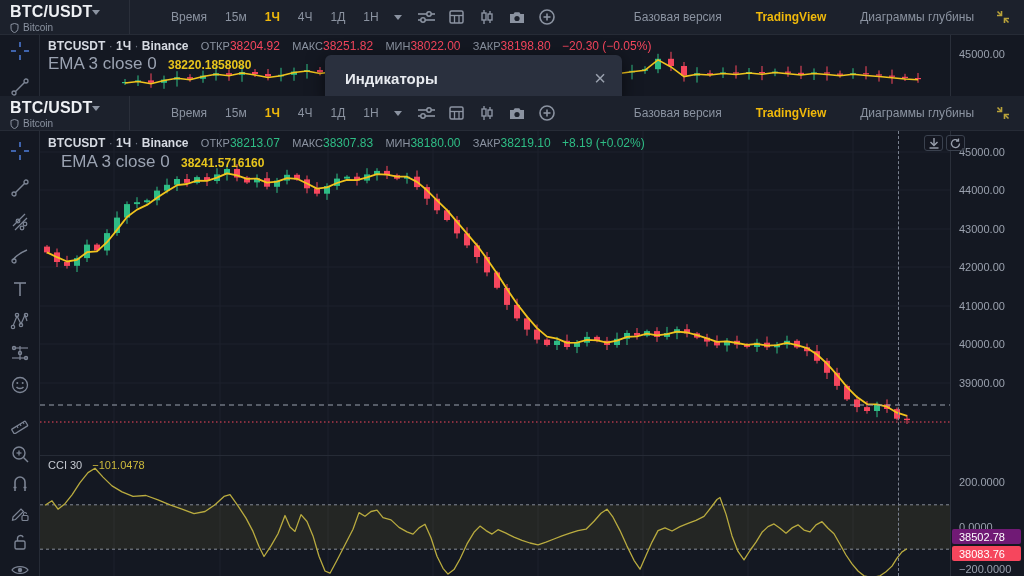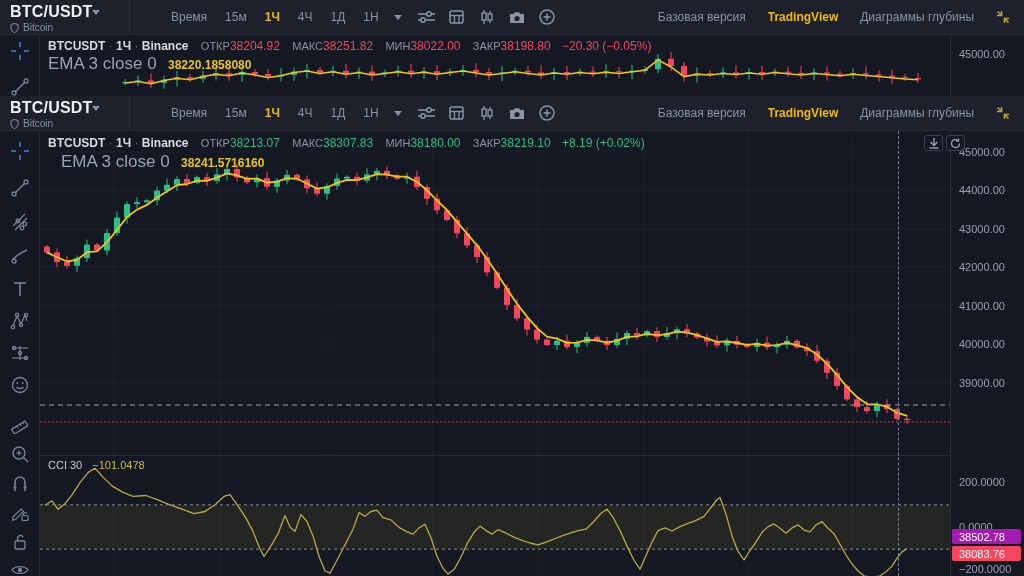--- a/index.html
+++ b/index.html
@@ -15,21 +15,21 @@
   .sym{font-size:16px;font-weight:bold;color:#eef0f4;letter-spacing:.2px;}
   .caret{width:0;height:0;border-left:4px solid transparent;border-right:4px solid transparent;
          border-top:5px solid #8b93a1;display:inline-block;}
   .sub-row{display:flex;align-items:center;gap:4px;margin-top:1px;color:#8b93a1;font-size:10px;}
   .tb{display:flex;align-items:center;gap:0;padding-left:32px;}
   .tb-item{font-size:12px;color:#8b93a1;padding:0 9px;cursor:default;}
   .tb-item.active{color:#f0b90b;font-weight:bold;}
   .tb-caret{margin:0 10px 0 6px;}
   .tb-ico{width:30px;display:flex;justify-content:center;align-items:center;color:#8b93a1;}
   .hdr-right{margin-left:auto;display:flex;align-items:center;gap:22px;padding-right:14px;}
-  .hdr-link{font-size:12px;color:#8b93a1;}
+  .hdr-link{font-size:12px;color:#8b93a1;margin-left:12px;}
   .hdr-link.brand{color:#f0b90b;font-weight:bold;}
   
   #section-top{position:absolute;left:0;top:0;width:1024px;height:96px;overflow:hidden;background:#141822;}
   #strip{position:absolute;left:0;top:35px;right:0;height:61px;}
   #strip-sidebar{position:absolute;left:0;top:0;width:40px;height:61px;border-right:1px solid #262b36;}
   #stripSvg{position:absolute;left:40px;top:0;width:910px;height:61px;}
   #strip-axis{position:absolute;right:0;top:0;width:74px;height:61px;border-left:1px solid #2a2f3a;}
   .ax-label{position:absolute;left:8px;font-size:11px;color:#9aa1ae;white-space:nowrap;}
   .legend{position:absolute;left:48px;font-size:12px;white-space:nowrap;z-index:3;}
   .lg-title{color:#d6dae2;font-weight:bold;}
@@ -50,21 +50,21 @@
   #main-body{position:absolute;left:0;top:35px;right:0;bottom:0;}
   #sidebar{position:absolute;left:0;top:0;width:40px;bottom:0;border-right:1px solid #262b36;}
   .side-ico{position:absolute;left:10px;width:20px;height:20px;color:#7c8494;}
   #chart-wrap{position:absolute;left:40px;top:0;right:0;bottom:0;}
   #mainSvg{position:absolute;left:0;top:0;width:910px;height:324px;}
   #cciSvg{position:absolute;left:0;top:324px;width:910px;height:121px;}
   #cci-div{position:absolute;left:0;top:324px;width:910px;height:0;border-top:1px solid #262b36;z-index:2;}
   #axis-col{position:absolute;right:0;top:0;width:74px;bottom:0;border-left:1px solid #2a2f3a;}
   .badge{position:absolute;left:1px;right:3px;height:15px;font-size:11px;display:flex;
          align-items:center;padding-left:7px;border-radius:2px;color:#fff;z-index:3;}
-  #badge-cross{top:398px;background:#a21caf;}
+  #badge-cross{top:398px;background:#701a75;}
   #badge-last{top:415px;background:#f6465d;}
   #vline{position:absolute;left:858px;top:0;bottom:0;width:0;border-left:1px dashed #7b8290;z-index:2;}
   .chart-btn{position:absolute;top:4px;width:19px;height:16px;border:1px solid #3a414e;border-radius:3px;
              color:#9aa1ae;display:flex;align-items:center;justify-content:center;z-index:3;background:rgba(20,24,34,.6);}
   #btn-download{left:884px;} #btn-reset{left:906px;}
   #cci-legend{position:absolute;left:8px;top:328px;font-size:11px;z-index:2;white-space:nowrap;}
   #cci-legend .lab{color:#c6cad2;}
   #cci-legend .val{color:#cdbb3c;margin-left:7px;}
   .icon-svg{display:block;}
 </style>
@@ -314,20 +314,24 @@
       </div>
       <div class="legend" style="top:19px;">
         <span class="lg-ema">EMA 3 close 0</span>
         <span class="ema-val">38220.1858080</span>
       </div>
 
       <div id="strip-axis">
         <span class="ax-label" style="top:13px;">45000.00</span>
       </div>
 
+      <div id="modal">
+        <span id="modal-title">Индикаторы</span>
+        <span id="modal-close">×</span>
+      </div>
     </div>
   </div>
 
   <div id="section-main">
     <div class="hdr" style="top:0;">
       <div class="sym-block">
         <div class="sym-row">
           <span class="sym">BTC/USDT</span>
           <span class="caret"></span>
         </div>

